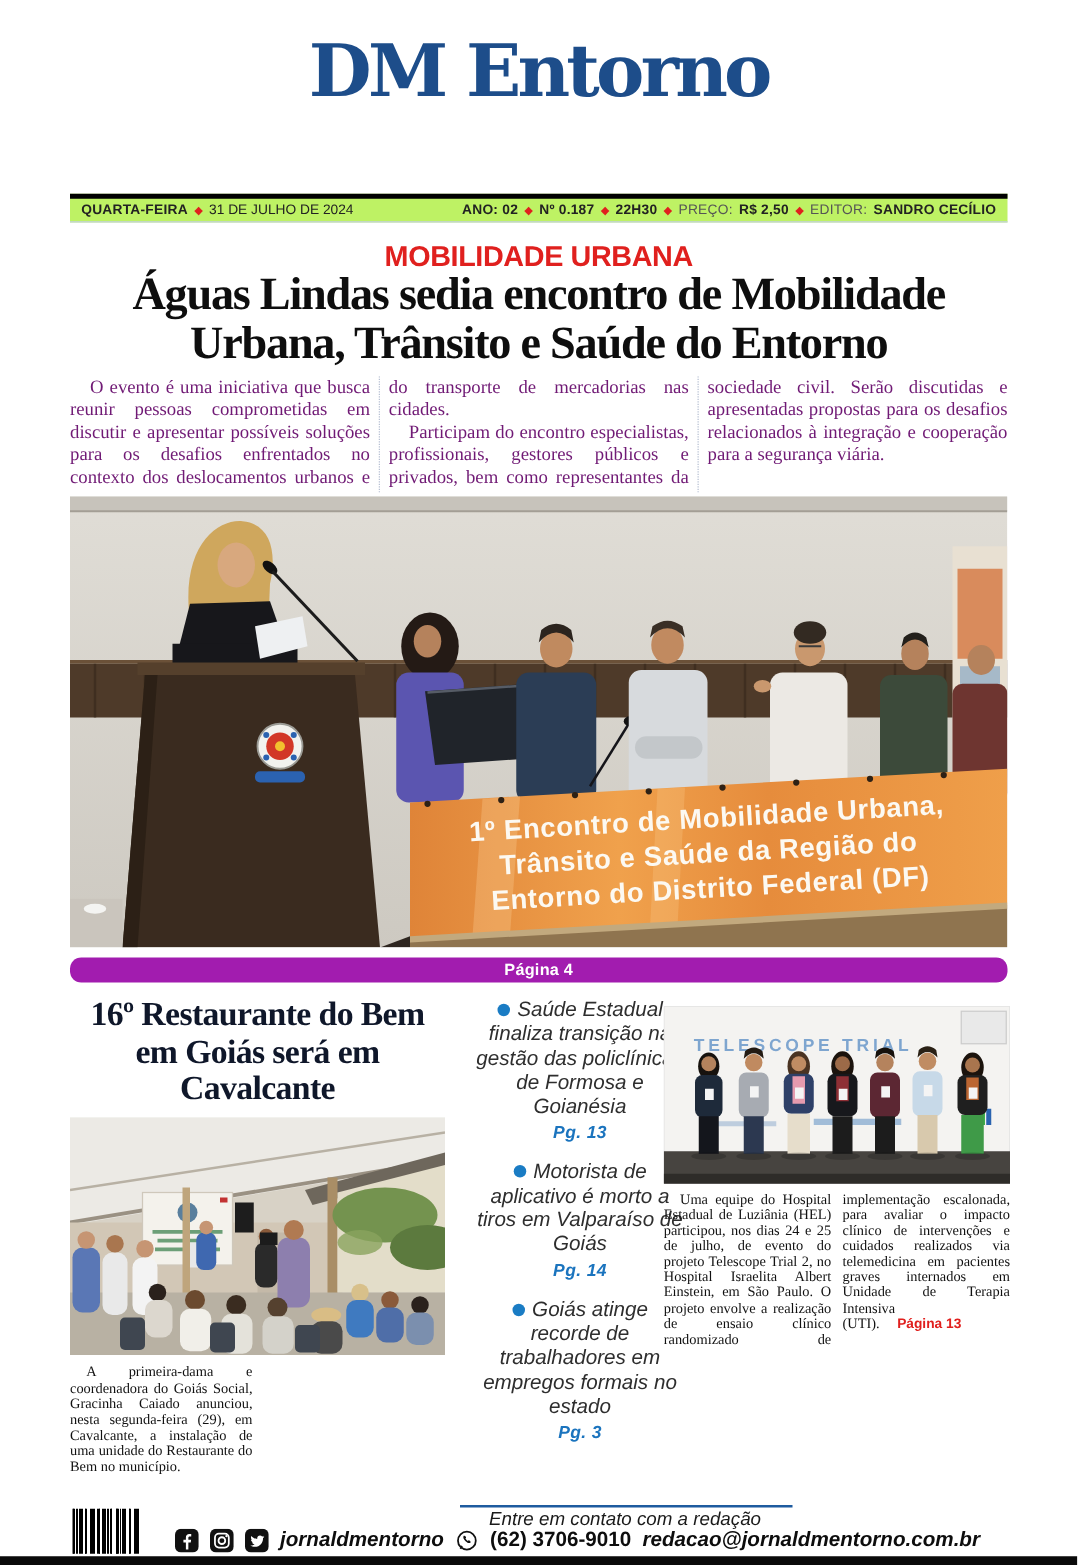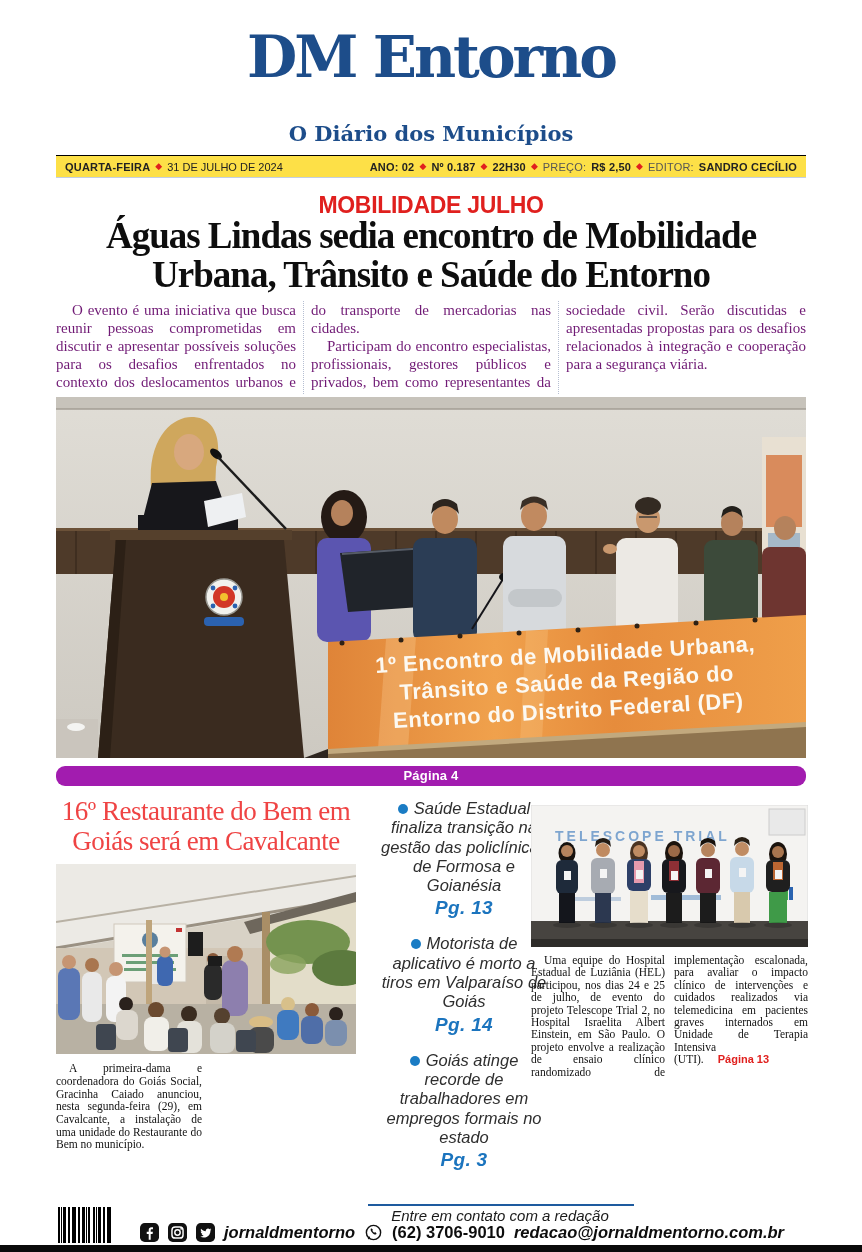--- a/index.html
+++ b/index.html
@@ -9,21 +9,21 @@
 
   
   .logo { position:absolute; top:28px; left:0; width:862px; text-align:center;
           font-family:"DejaVu Serif", serif; font-weight:bold; font-size:58px; line-height:1;
           color:#1d4d8a; letter-spacing:-3px; }
   .tagline { position:absolute; top:121px; left:0; width:862px; text-align:center;
              font-family:"DejaVu Serif", serif; font-weight:bold; font-size:21px; color:#1d4d8a; }
 
   
   .datebar { position:absolute; top:155px; left:56px; width:750px; height:23px;
-             background:#fde047; border-top:1px solid #000000; border-bottom:1px solid #c3cfe4;
+             background:#bef264; border-top:4px solid #000000; border-bottom:1px solid #c3cfe4;
              display:flex; align-items:center; justify-content:space-between; padding:0 9px;
              font-size:11px; color:#222; white-space:nowrap; }
   .datebar .seg { display:flex; align-items:center; gap:5px; }
   .datebar .b { font-weight:bold; letter-spacing:.2px; }
   .datebar .lt { color:#555; letter-spacing:.2px; }
   .dia { color:#e0201e; font-size:9px; line-height:1; }
 
   
   .kicker { position:absolute; top:192px; left:56px; width:750px; text-align:center;
             font-weight:bold; font-size:23px; letter-spacing:-.3px; color:#e0201e; }
@@ -41,39 +41,39 @@
 
   .pagebar { position:absolute; top:766px; left:56px; width:750px; height:20px;
              background:#a21caf; border-radius:9px; color:#fff; text-align:center;
              font-weight:bold; font-size:13px; line-height:20px; letter-spacing:.2px; }
 
   
   .col-left { position:absolute; top:797px; left:56px; width:300px; }
   .col-mid  { position:absolute; top:799px; left:380px; width:168px; text-align:center; }
   .col-right{ position:absolute; top:797px; left:531px; width:277px; }
 
-  .h2 { font-family:"Liberation Serif", serif; font-weight:normal; text-align:center;
-        font-size:27px; line-height:1.1; letter-spacing:-.5px; color:#ef4444; }
+  .h2 { font-family:"Liberation Serif", serif; font-weight:bold; text-align:center;
+        font-size:27px; line-height:1.1; letter-spacing:-.5px; color:#0f172a; }
   .photo-small { display:block; margin-top:8px; }
   .bodycols { display:flex; gap:10px; margin-top:8px; }
   .bodycols .bc { width:146px; font-family:"Liberation Serif", serif; font-size:11.5px;
                   line-height:1.1; text-align:justify; color:#111; }
   .bc.indent { text-indent:13px; }
   .rbody { margin-top:7px; height:133px; column-count:2; column-gap:9px; overflow:hidden;
            font-family:"Liberation Serif", serif; font-size:11.5px; line-height:1.08;
            text-align:justify; color:#111; }
   .pgref { color:#e0201e; font-weight:bold; font-family:"Liberation Sans", sans-serif;
            font-size:11px; margin-left:14px; white-space:nowrap; }
 
   .brief { margin-bottom:15px; }
   .brief-text { font-style:italic; font-size:16.5px; line-height:1.17; color:#2e2e2e;
                 font-weight:500; }
   .dot { display:inline-block; width:10px; height:10px; border-radius:50%;
          background:#1a7cc4; margin-right:6px; }
-  .brief-page { color:#1b74be; font-weight:bold; font-style:italic; font-size:19px;
+  .brief-page { color:#1b74be; font-weight:bold; font-style:italic; font-size:14px;
                 margin-top:2px; letter-spacing:.3px; }
 
   
   .f-blue-line { position:absolute; top:1204px; left:368px; width:266px; height:2px; background:#1e5b9f; }
   .f-heading { position:absolute; top:1207px; left:170px; width:660px; text-align:center;
                font-style:italic; font-size:15px; color:#1a1a1a; }
   .f-site { position:absolute; top:1252px; right:56px; font-weight:bold; font-size:11.5px;
             color:#0d0d0d; letter-spacing:.2px; }
   .barcode { position:absolute; top:1207px; left:58px; width:54px; height:36px;
              background:
@@ -86,21 +86,20 @@
   .f-phone { font-weight:bold; font-size:16.5px; color:#0d0d0d; }
   .f-email { font-style:italic; font-weight:600; font-size:16.5px; color:#0d0d0d; }
   .bottom-edge { position:absolute; left:0; top:1245px; width:862px; height:7px; background:#0a0a0a; }
 </style>
 </head>
 <body>
 
 <div class="page">
 
   <div class="logo">DM Entorno</div>
-  <div class="tagline">O Diário dos Municípios</div>
 
   <div class="datebar">
     <div class="seg">
       <span class="b">QUARTA-FEIRA</span>
       <span class="dia">◆</span>
       <span>31 DE JULHO DE 2024</span>
     </div>
     <div class="seg">
       <span class="b">ANO: 02</span>
       <span class="dia">◆</span>
@@ -109,21 +108,21 @@
       <span class="b">22H30</span>
       <span class="dia">◆</span>
       <span class="lt">PREÇO:</span>
       <span class="b">R$ 2,50</span>
       <span class="dia">◆</span>
       <span class="lt">EDITOR:</span>
       <span class="b">SANDRO CECÍLIO</span>
     </div>
   </div>
 
-  <div class="kicker">MOBILIDADE JULHO</div>
+  <div class="kicker">MOBILIDADE URBANA</div>
   <h1 class="headline1">Águas Lindas sedia encontro de Mobilidade Urbana, Trânsito e Saúde do Entorno</h1>
   <div class="intro">
     <p>O evento é uma iniciativa que busca reunir pessoas comprometidas em discutir e apresentar possíveis soluções para os desafios enfrentados no contexto dos deslocamentos urbanos e do transporte de mercadorias nas cidades.</p>
     <p>Participam do encontro especialistas, profissionais, gestores públicos e privados, bem como representantes da sociedade civil. Serão discutidas e apresentadas propostas para os desafios relacionados à integração e cooperação para a segurança viária.</p>
   </div>
 
   <div class="photo-lead">
     <svg width="750" height="361" viewBox="0 0 750 361">
       <defs>
         <linearGradient id="wallg" x1="0" y1="0" x2="0" y2="1">

